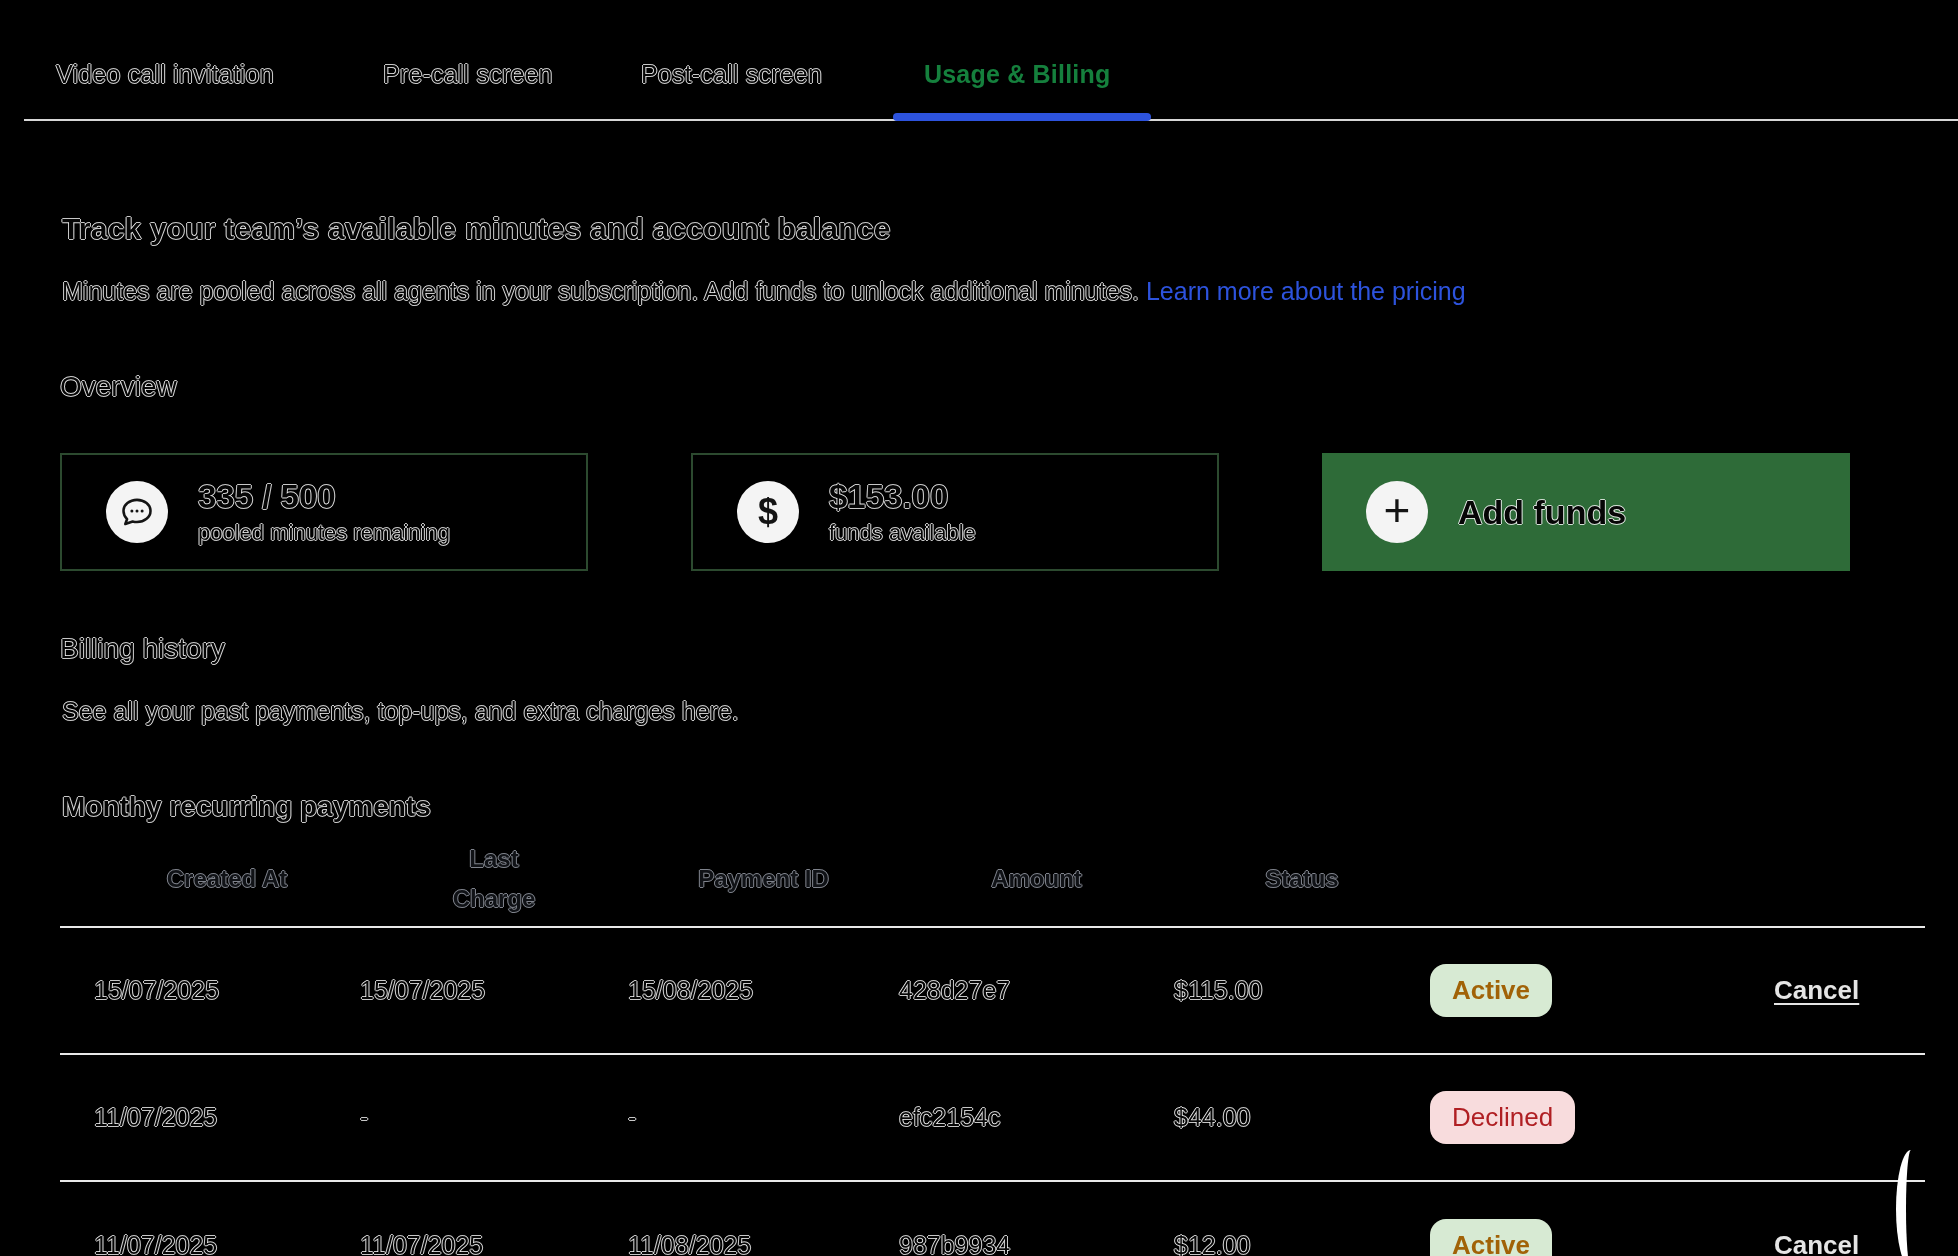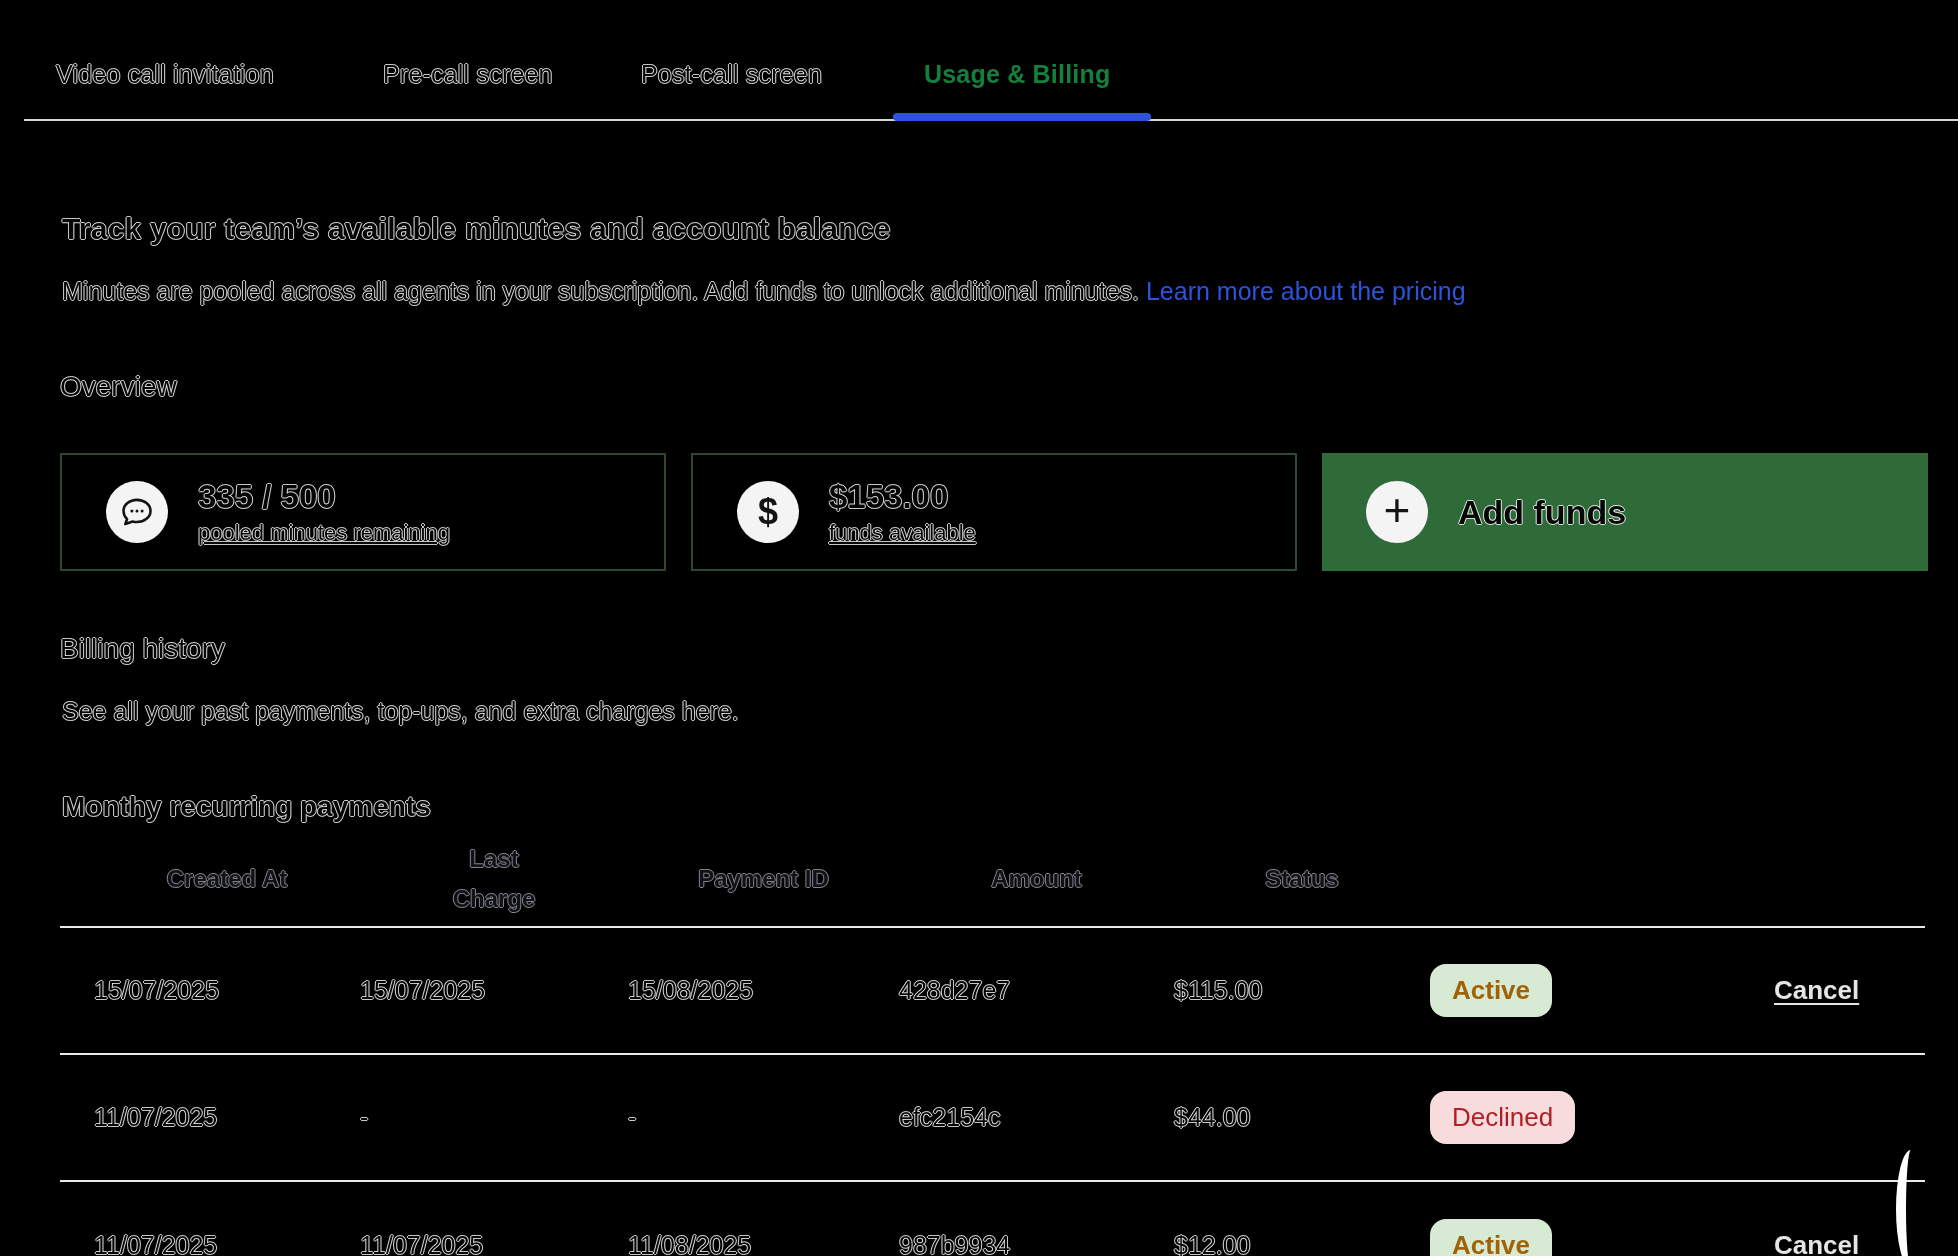--- a/index.html
+++ b/index.html
@@ -37,32 +37,32 @@
   .page-desc  { position:absolute; left:62px; top:277px; font-size:25px; }
   .page-desc a { color:#2d53dd; text-decoration:none; text-shadow:none; cursor:pointer; }
 
   
   .section-h { position:absolute; left:60px; font-size:28px; font-weight:400; }
   .h-overview { top:371px; }
   .h-billing  { top:633px; }
   .billing-sub { position:absolute; left:62px; top:697px; font-size:25px; }
   .h-monthly  { position:absolute; left:62px; top:791px; font-size:28px; font-weight:700; }
 
-  .card { position:absolute; top:453px; height:118px; width:606px;
+  .card { position:absolute; top:453px; height:118px; width:528px;
           border:2px solid #2c4a2f; background:#000;
           display:flex; align-items:center; gap:30px; padding-left:44px; }
   .card-1 { left:60px; }
   .card-2 { left:691px; }
   .btn-add { left:1322px; background:#2e6b38; border:none; cursor:pointer; }
   .icon-circle { flex:0 0 auto; width:62px; height:62px; border-radius:50%; background:#f4f4f4;
                  display:flex; align-items:center; justify-content:center; }
   .glyph { color:#141414; font-size:36px; font-weight:600; line-height:1; }
   .glyph-plus { font-size:46px; font-weight:400; margin-top:-4px; }
   .card-value { font-size:33px; font-weight:700; line-height:1.15; }
-  .card-caption { font-size:22px; margin-top:5px;text-decoration:underline; }
+  .card-caption { font-size:22px; margin-top:5px; }
   .btn-label { font-size:34px; font-weight:700; }
 
   
   .table { position:absolute; left:60px; top:832px; width:1865px; }
   .thead, .trow { display:grid; grid-template-columns:266px 268px 271px 275px 256px 344px auto;
                   padding-left:34px; align-items:center; }
   .thead { min-height:96px; border-bottom:2px solid #e9e9e9;text-align:center; }
   .th { font-size:24px; font-weight:600; }
   .th-wrap span { display:inline-block; max-width:95px; line-height:1.65; }
   .trow { height:127px; border-bottom:2px solid #e9e9e9; }

